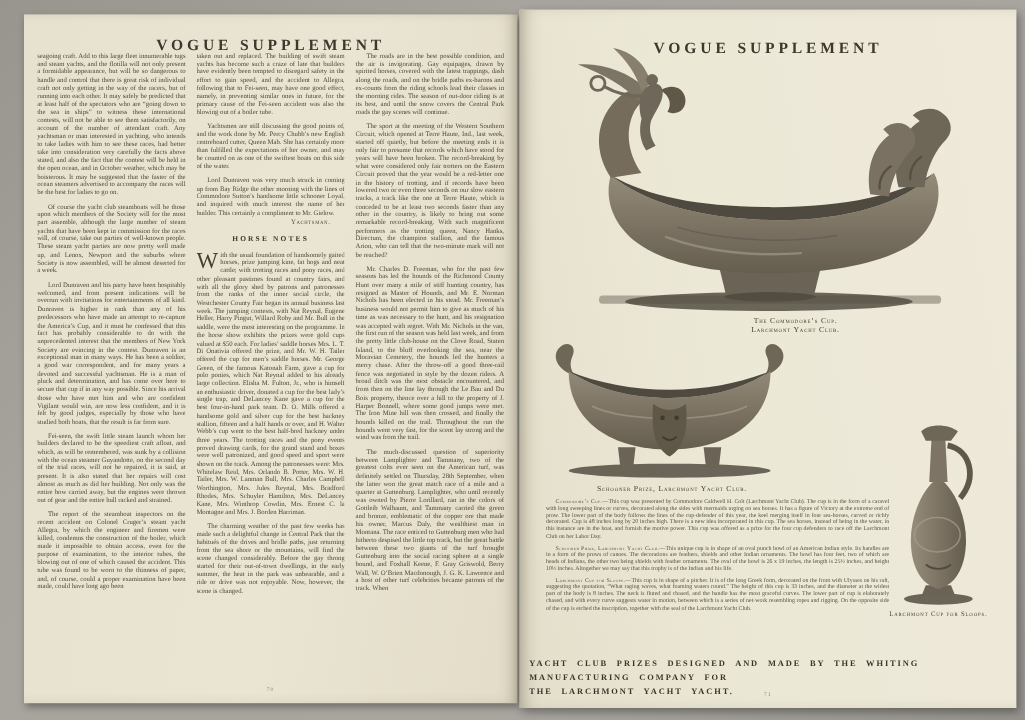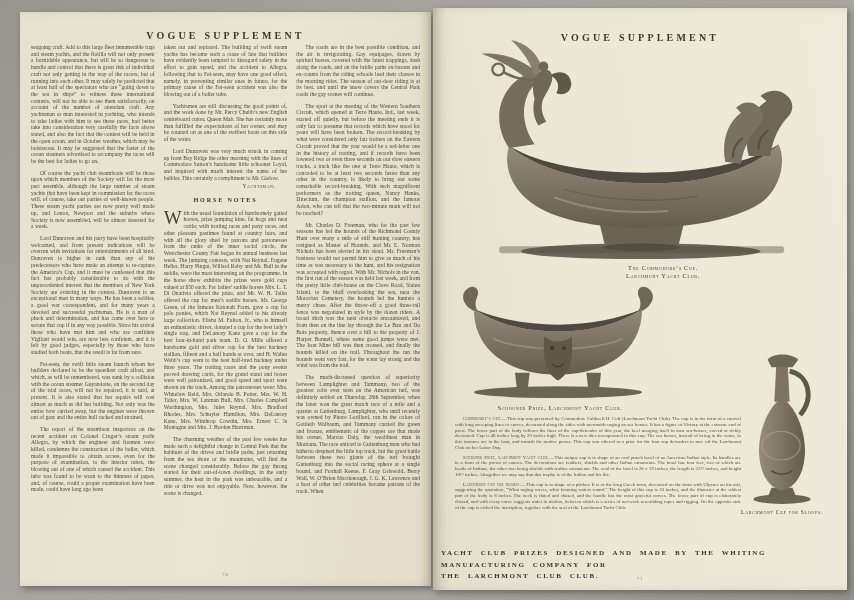--- a/index.html
+++ b/index.html
@@ -7,21 +7,21 @@
   .canvas{position:relative;width:854px;height:600px;
     background:linear-gradient(135deg,#98958f 0%,#a7a49e 30%,#a9a6a0 70%,#96938d 100%);}
   .page{position:absolute;color:#4c4638;}
   .page-left{left:20px;top:12px;width:411px;height:574px;
     background:linear-gradient(100deg,#e7e2cf 0%,#eae5d3 55%,#e2dcc8 100%);
     box-shadow:inset -8px 0 14px -8px rgba(60,50,30,.45), 2px 3px 6px rgba(0,0,0,.35);}
   .page-right{left:433px;top:8px;width:414px;height:582px;
     background:linear-gradient(260deg,#eee9d9 0%,#ece8d6 60%,#e4dfcb 100%);
     box-shadow:inset 10px 0 16px -10px rgba(60,50,30,.5), 2px 3px 7px rgba(0,0,0,.35);}
   .page-header{position:absolute;top:18px;left:0;right:0;text-align:center;
-    font-size:10px;letter-spacing:3.2px;color:#3d382d;font-weight:bold;}
+    font-size:13px;letter-spacing:3.2px;color:#3d382d;font-weight:bold;}
   .columns{position:absolute;top:32px;left:11px;right:11px;bottom:8px;
     display:flex;gap:9px;}
   .col{flex:1 1 0;height:534px;overflow:hidden;font-size:5.6px;line-height:6.7px;
     text-align:justify;color:#4e4839;}
   .col p{margin:0 0 5px 0;text-indent:9px;}
   .col p.cont{text-indent:0;}
   .byline{text-align:right;font-variant:small-caps;letter-spacing:.5px;
     padding-right:12px;margin:-3px 0 6px 0;}
   .section-heading{text-align:center;font-size:6.2px;letter-spacing:1.8px;
     font-weight:bold;color:#3d382d;margin:7px 0 6px 0;}
@@ -166,17 +166,17 @@
     <div class="fig-caption" style="left:288px;top:500px;width:122px;font-size:5.6px;">Larchmont Cup for Sloops.</div>
 
     <div class="descriptions">
       <p><span class="desc-lead">Commodore’s Cup.—</span><span>This cup was presented by Commodore Caldwell H. Colt (Larchmont Yacht Club). The cup is in the form of a caravel with long sweeping lines or curves, decorated along the sides with mermaids urging on sea horses. It has a figure of Victory at the extreme end of prow. The lower part of the body follows the lines of the cup-defender of this year, the keel merging itself in four sea-horses, carved or richly decorated. Cup is 48 inches long by 20 inches high. There is a new idea incorporated in this cup. The sea horses, instead of being in the water, in this instance are in the boat, and furnish the motive power. This cup was offered as a prize for the four cup defenders to race off the Larchmont Club on her Labor Day.</span></p>
       <p><span class="desc-lead">Schooner Prize, Larchmont Yacht Club.—</span><span>This unique cup is in shape of an oval punch bowl of an American Indian style. Its handles are in a form of the prows of canoes. The decorations are feathers, shields and other Indian ornaments. The bowl has four feet, two of which are heads of Indians, the other two being shields with feather ornaments. The oval of the bowl is 26 x 19 inches, the length is 25½ inches, and height 10½ inches. Altogether we may say that this trophy is of the Indian and his life.</span></p>
       <p><span class="desc-lead">Larchmont Cup for Sloops.—</span><span>This cup is in shape of a pitcher. It is of the long Greek form, decorated on the front with Ulysses on his raft, suggesting the quotation, “What raging waves, what foaming waters round.” The height of this cup is 33 inches, and the diameter at the widest part of the body is 8 inches. The neck is fluted and chased, and the handle has the most graceful curves. The lower part of cup is elaborately chased, and with every curve suggests water in motion, between which is a series of net-work resembling ropes and rigging. On the opposite side of the cup is etched the inscription, together with the seal of the Larchmont Yacht Club.</span></p>
     </div>
 
     <div class="footer-line">
       <div>YACHT CLUB PRIZES DESIGNED AND MADE BY THE WHITING MANUFACTURING COMPANY FOR</div>
-      <div>THE LARCHMONT CLUB CLUB.</div>
+      <div>THE LARCHMONT YACHT YACHT.</div>
     </div>
     <div class="page-number">71</div>
   </div>
 </div>
 
 </body></html>

